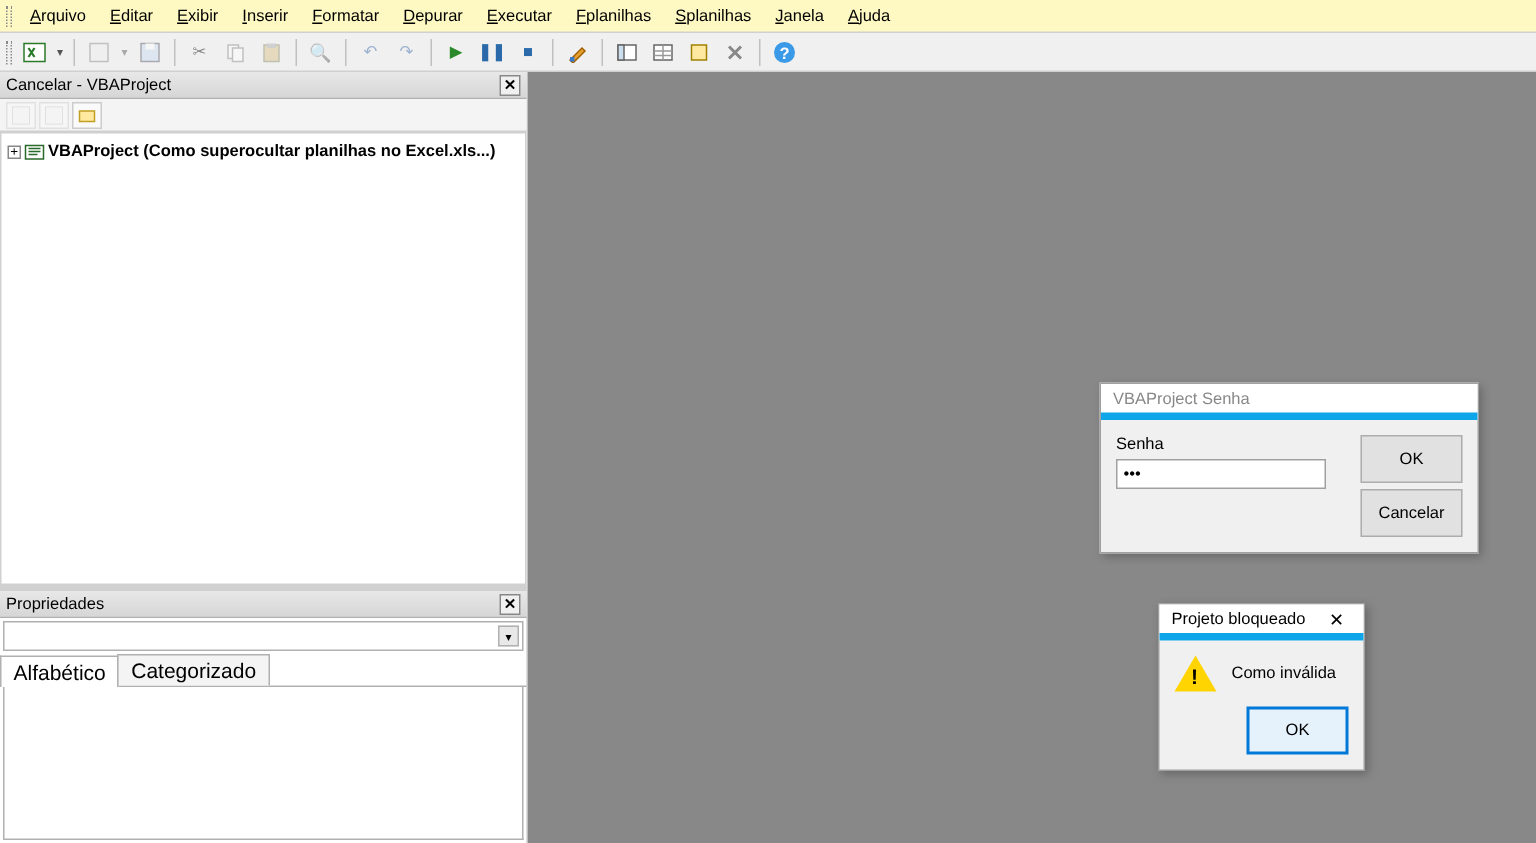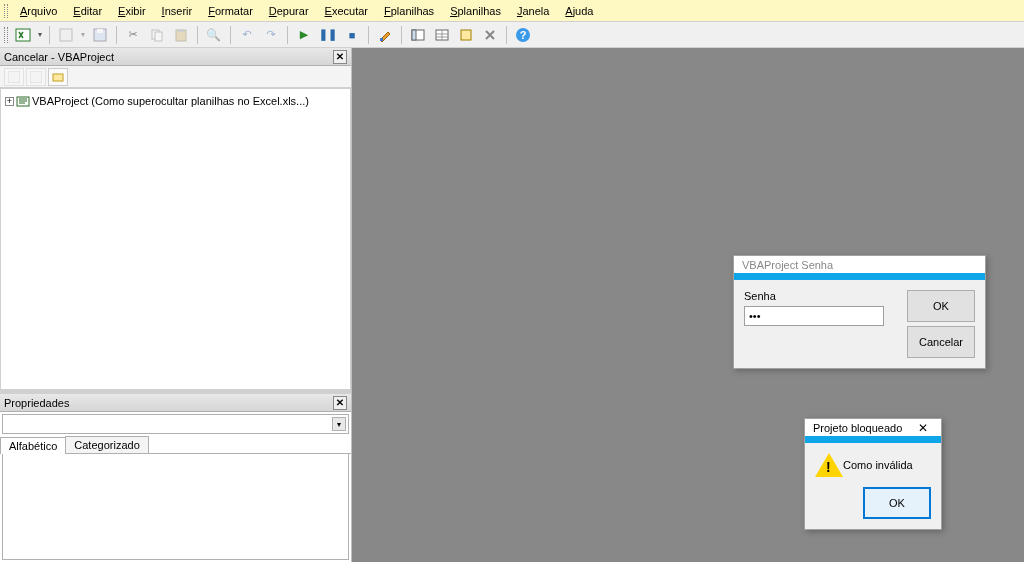--- a/index.html
+++ b/index.html
@@ -29,39 +29,39 @@
   .pane-title .spacer { flex: 1; }
   .close-x { width: 14px; height: 14px; border: 1px solid #888; display: flex; align-items: center; justify-content: center; font-size: 10px; font-weight: bold; background: #f0f0f0; cursor: default; }
 
   .pane-toolbar { height: 22px; background: #f4f4f4; border-bottom: 1px solid #d0d0d0; display: flex; align-items: center; padding: 0 4px; gap: 2px;}
   .pane-tb-btn { width: 20px; height: 18px; border: 1px solid #ccc; background: #fafafa; display:flex; align-items:center; justify-content:center;}
 
   .tree { flex: 1; background: #fff; border: 1px solid #d0d0d0; margin: 0; padding: 4px; overflow: auto; }
   .tree-row { display: flex; align-items: center; gap: 2px; height: 16px; }
   .tree-plus { width: 9px; height: 9px; border: 1px solid #888; font-size: 9px; line-height: 7px; text-align: center; color:#000;}
   .tree-icon { width: 14px; height: 14px; display:inline-flex; align-items:center; justify-content:center;}
-  .tree-label { font-weight: normal; text-align: right; }
+  .tree-label { font-weight: bold; text-align: right; }
 
   .splitter-h { height: 4px; background: #d0d0d0; cursor: ns-resize; }
 
   .props { display: flex; flex-direction: column; flex: 0 0 168px;}
   .combo { height: 20px; border: 1px solid #b0b0b0; margin: 2px; background: #fff; display:flex; align-items:center; justify-content:flex-end; padding: 0 2px;}
   .combo-arrow { width: 14px; height: 14px; background: #e8e8e8; border: 1px solid #b0b0b0; display:flex; align-items:center; justify-content:center; font-size:8px;}
   .tabs { display: flex; border-bottom: 1px solid #b0b0b0; }
-  .tab { padding: 2px 8px; border: 1px solid #b0b0b0; border-bottom: none; background: #f4f4f4; margin-right: -1px; font-size: 11px; cursor: default;}
+  .tab { padding: 2px 8px; border: 1px solid #b0b0b0; border-bottom: none; background: #f4f4f4; margin-right: -1px; font-size: 14px; cursor: default;}
   .tab.active { background: #fff; position: relative; top: 1px; }
   .props-body { flex: 1; border: 1px solid #b0b0b0; border-top: none; margin: 0 2px 2px 2px; background: #fff; }
 
   
   .dialog { position: absolute; background: #f0f0f0; border: 1px solid #a0a0a0; box-shadow: 2px 2px 6px rgba(0,0,0,0.25); }
-  .dlg-title { height: 24px; background: #fff; display: flex; align-items: center; padding: 0 8px; color: #888; border-bottom: 7px solid #0ea5e9;}
+  .dlg-title { height: 24px; background: #fff; display: flex; align-items: center; padding: 0 8px; color: #888; border-bottom: 5px solid #0ea5e9;}
   .dlg-title.active { color: #000; }
   .dlg-title .spacer{flex:1;}
   .dlg-close { width:20px; height:16px; display:flex; align-items:center; justify-content:center; font-size:12px; cursor:default;}
-  .dlg-body { padding: 10px; display: flex; }
+  .dlg-body { padding: 10px; display: flex; gap: 10px; }
   .dlg-btn { width: 68px; height: 32px; border: 1px solid #adadad; background: #e1e1e1; display:flex; align-items:center; justify-content:center; cursor:default; font-size:11px;}
   .dlg-btn.default { border: 2px solid #0078d7; background:#e5f1fb;}
   .fld { border: 1px solid #a0a0a0; background: #fff; height: 20px; padding: 0 4px; font-family: inherit; font-size: 11px;}
 
   .warn-icon { width: 0; height: 0; border-left: 14px solid transparent; border-right: 14px solid transparent; border-bottom: 24px solid #ffd400; position: relative;}
   .warn-icon::after { content: "!"; position:absolute; left:-3px; top:6px; font-weight:bold; font-size:14px; color:#000;}
 
   svg { display:block; }
 </style>
 </head>
@@ -249,21 +249,21 @@
       <div style="margin-bottom:4px;">Senha</div>
       <input class="fld" style="width: 140px;" value="•••">
     </div>
     <div style="display:flex; flex-direction:column; gap:4px;">
       <div class="dlg-btn">OK</div>
       <div class="dlg-btn">Cancelar</div>
     </div>
   </div>
 </div>
 
-<div class="dialog" style="left:804px; top:402px; width:138px;margin-top:16px;">
+<div class="dialog" style="left:772px; top:402px; width:138px;">
   <div class="dlg-title active">
     <span>Projeto bloqueado</span>
     <span class="spacer"></span>
     <span class="dlg-close">✕</span>
   </div>
   <div class="dlg-body" style="align-items:center;">
     <div class="warn-icon"></div>
     <span>Como inválida</span>
   </div>
   <div style="display:flex; justify-content:flex-end; padding:0 10px 10px;">

